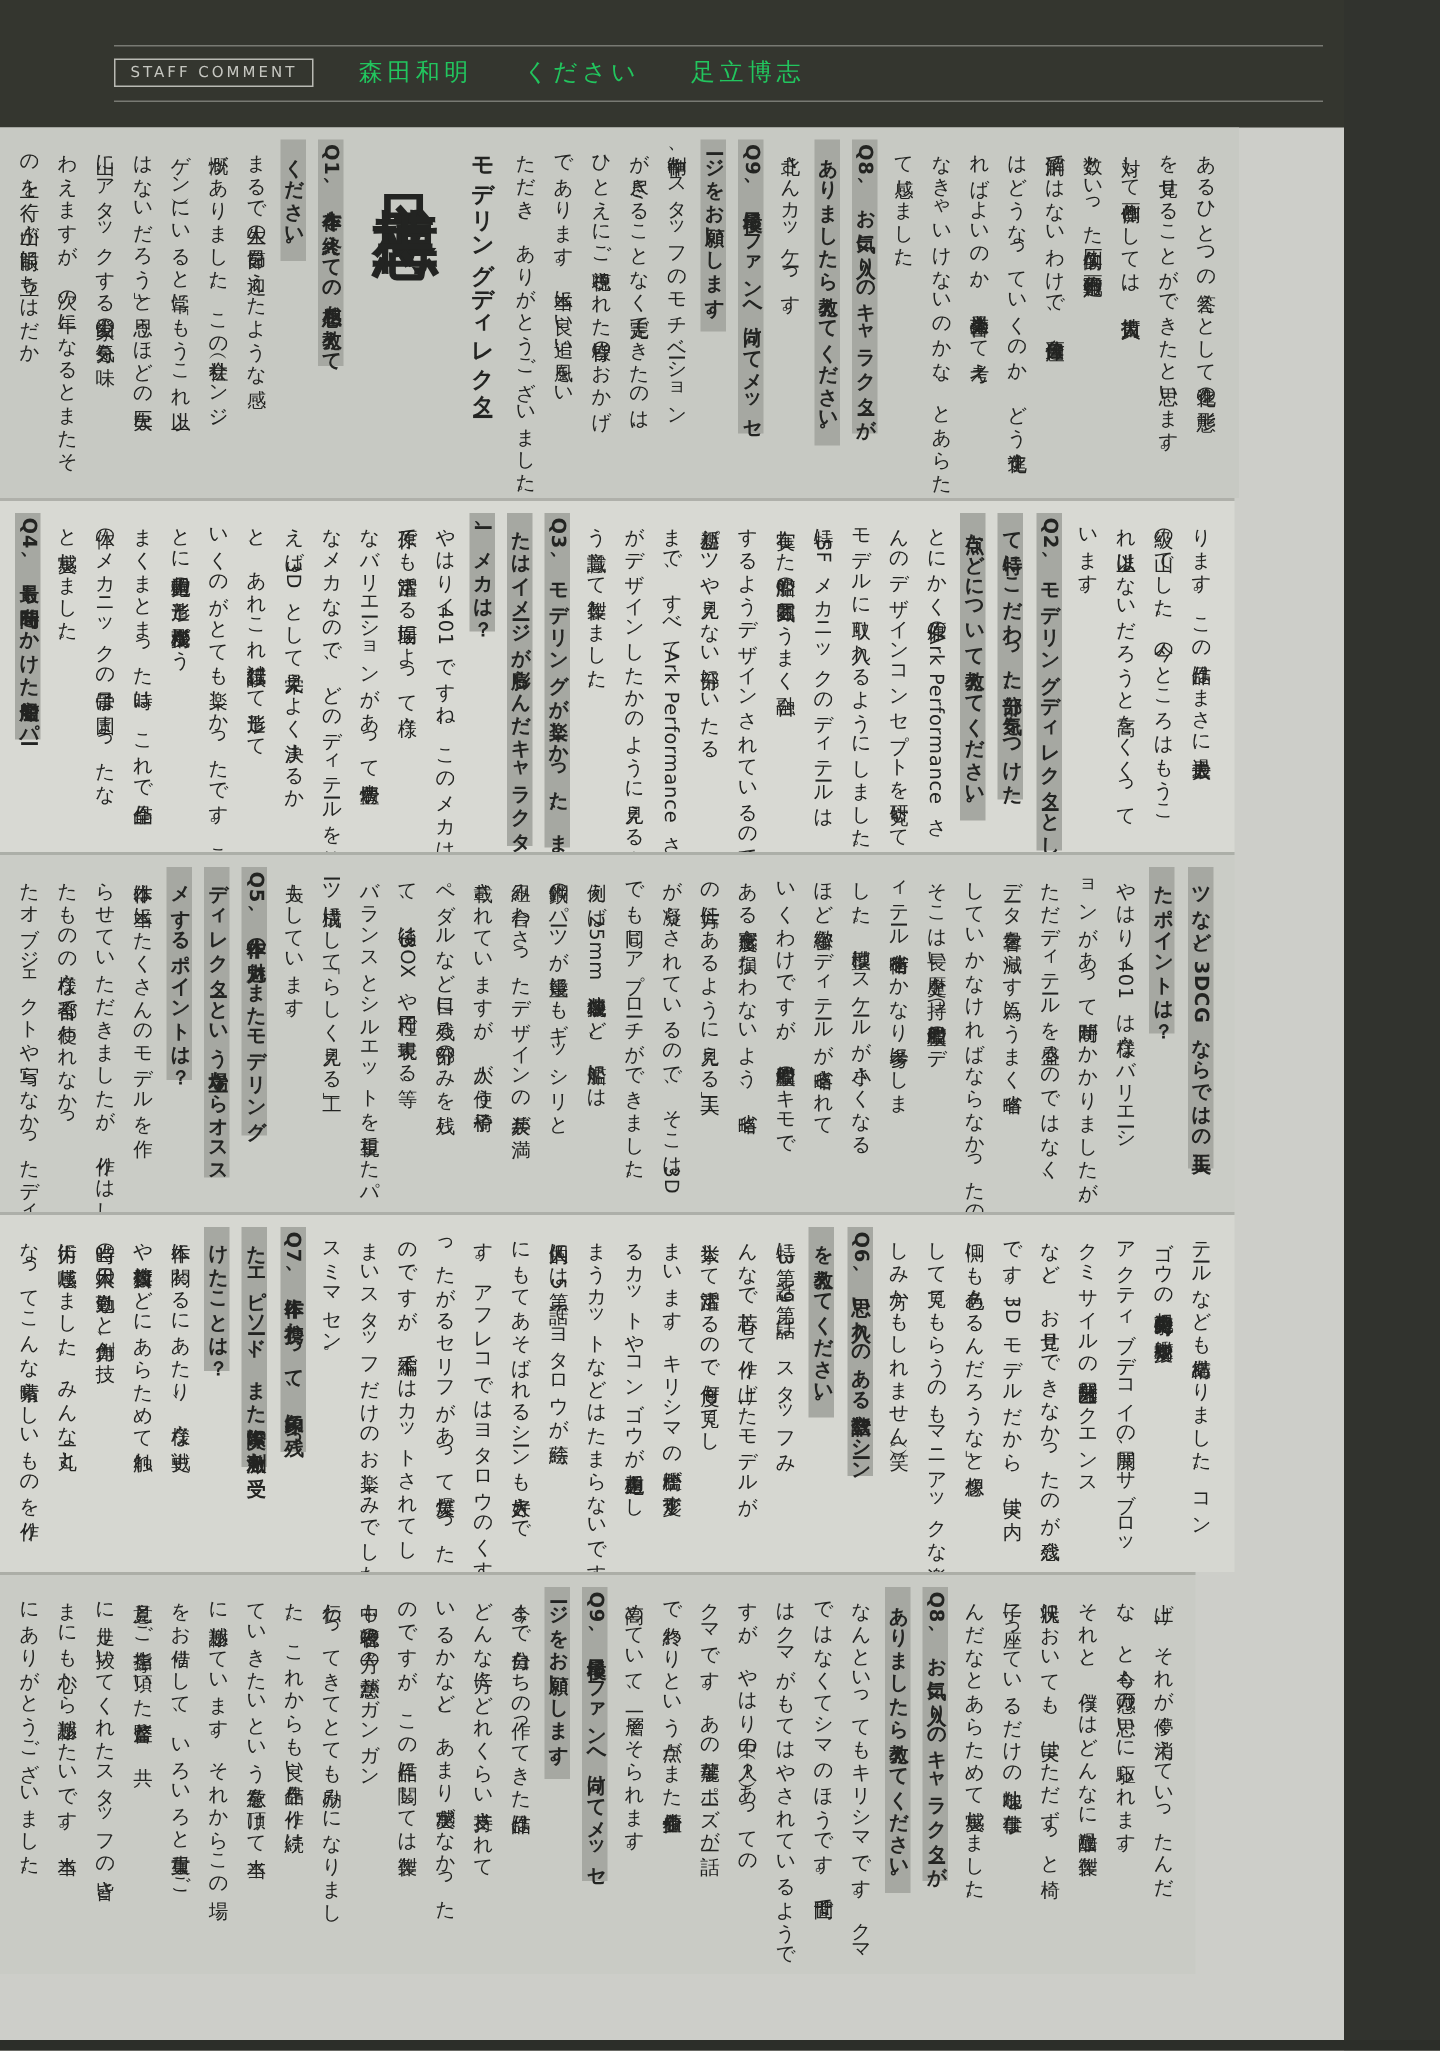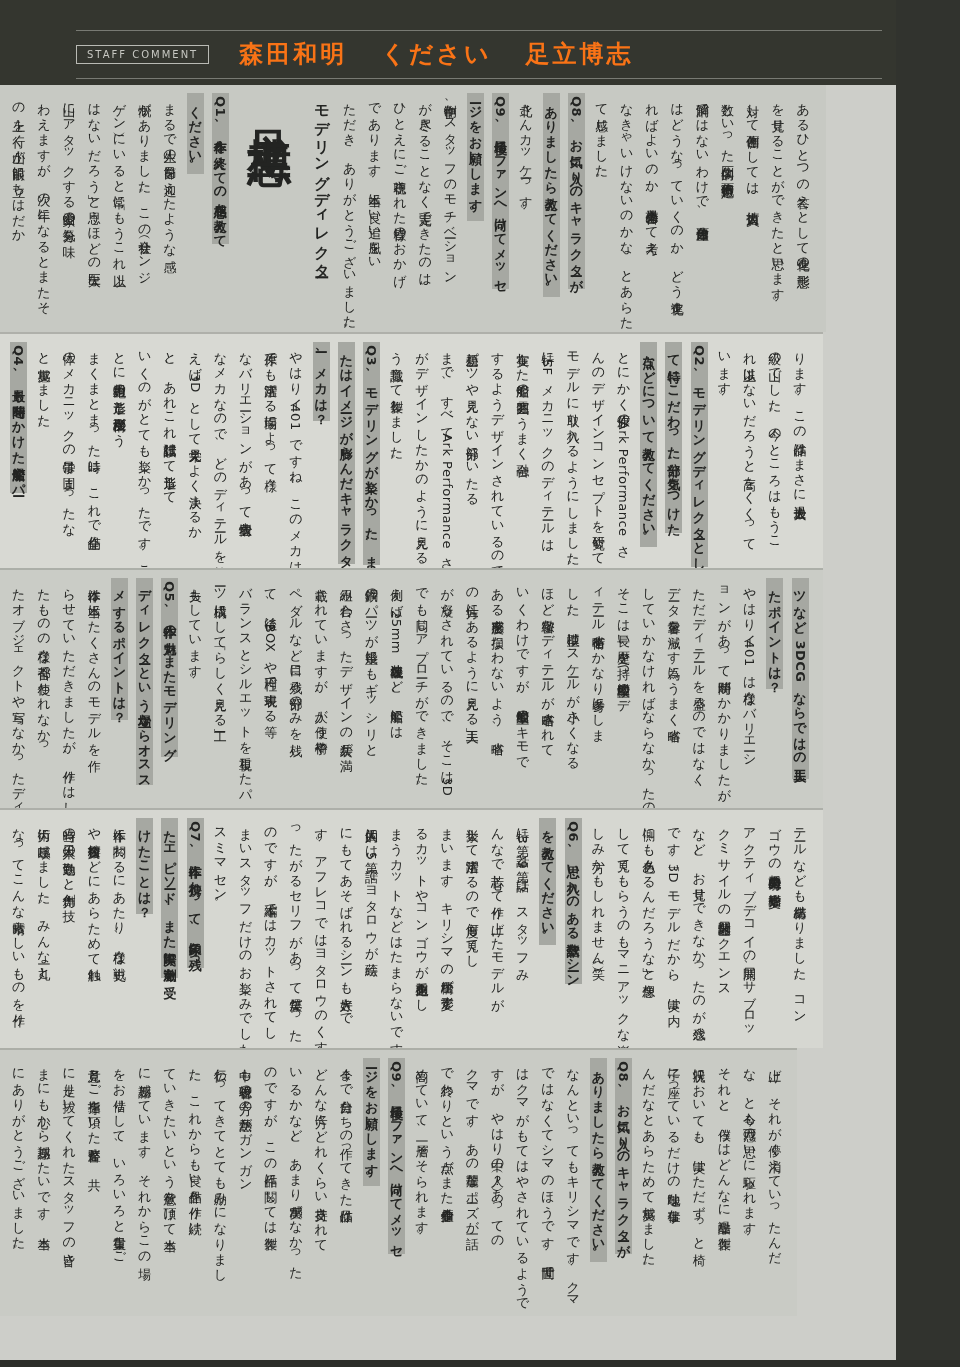--- a/index.html
+++ b/index.html
@@ -20,21 +20,21 @@
     position:absolute;left:76px;top:30px;width:806px;
     border-top:1px solid rgba(205,206,200,.45);
     border-bottom:1px solid rgba(205,206,200,.45);
     padding:7px 0 8px 0;display:flex;align-items:center;gap:30px;
   }
   .staff-tag{
     border:1px solid #b9bab4;color:#c6c7c1;
     font-size:10px;letter-spacing:2px;padding:3px 10px;white-space:nowrap;
   }
   .header-names{display:flex;gap:34px;}
-  .header-name{font-size:24px;font-weight:bold;color:#f97316;letter-spacing:3px;}
+  .header-name{font-size:16px;font-weight:normal;color:#22c55e;letter-spacing:3px;}
 
   
   .paper{
     position:absolute;left:0;top:85px;width:896px;height:1275px;
     background:#cdcec9;
   }
   .band{
     writing-mode:vertical-rl;
     box-sizing:border-box;
     padding:8px 10px 4px 6px;

